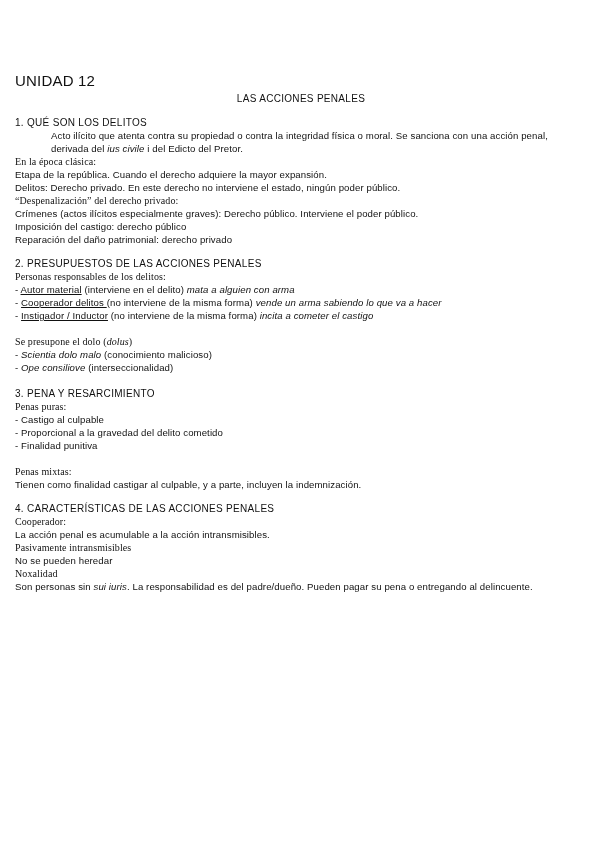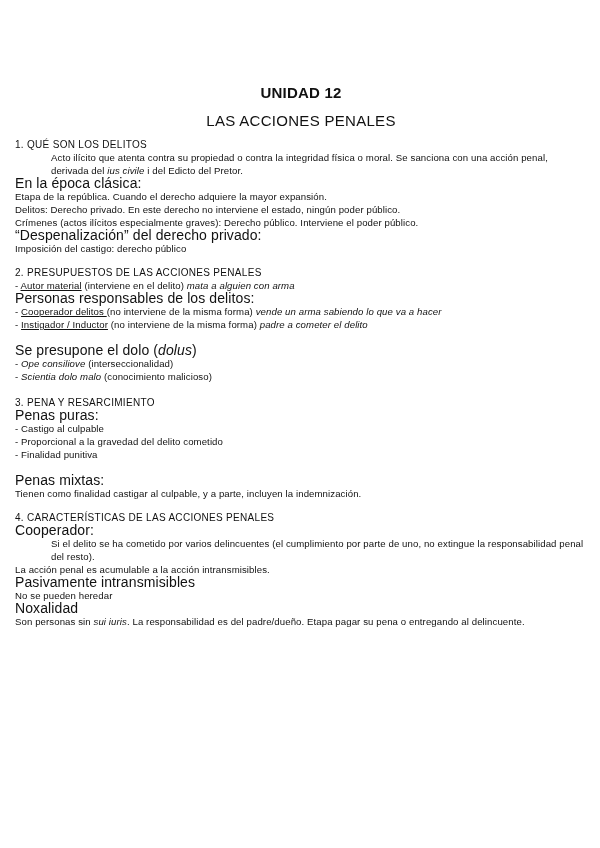--- a/index.html
+++ b/index.html
@@ -1,25 +1,25 @@
 <!DOCTYPE html>
 <html><head>
 <meta charset="utf-8">
 <style>
   html, body { margin: 0; padding: 0; background: #ffffff; }
   body { width: 600px; height: 848px; position: relative; overflow: hidden;
          font-family: "Liberation Sans", sans-serif; color: #111; }
   .page { position: absolute; left: 0; top: 0; width: 600px; height: 848px; background: #fff; }
   .content { position: absolute; left: 15px; top: 72px; width: 572px; }
-  .title { text-align: center; font-weight: bold; font-size: 15px; line-height: 18px; margin: 12px; letter-spacing: 0.2px; }
-  .subtitle { text-align: center; font-size: 15px; line-height: 13px; margin: 2px 0 0 0; letter-spacing: 0.3px; }
+  .title { text-align: left; font-weight: normal; font-size: 15px; line-height: 18px; margin: 0; letter-spacing: 0.2px; }
+  .subtitle { text-align: center; font-size: 10px; line-height: 13px; margin: 2px 0 0 0; letter-spacing: 0.3px; }
   .heading { font-size: 10px; line-height: 13px; margin: 0; letter-spacing: 0.3px; }
   .line { font-size: 9.6px; line-height: 13px; margin: 0; white-space: nowrap; letter-spacing: 0.1px; }
   .line.wrap { white-space: normal; margin-left: 36px; }
-  .line.big { font-size: 14px; }
+  .line.big { font-size: 10px; font-family: Liberation Serif, serif; }
   .gap-sm { height: 11px; }
   .gap-md { height: 13px; }
   .u { text-decoration: underline; }
   .i { font-style: italic; }
 </style>
 </head>
 <body>
 
 <div class="page">
   <div class="content">
@@ -28,39 +28,40 @@
     <p class="subtitle">LAS ACCIONES PENALES</p>
 
     <div class="gap-sm"></div>
 
     <section>
       <p class="heading">1. QUÉ SON LOS DELITOS</p>
       <p class="line wrap"><span>Acto ilícito que atenta contra su propiedad o contra la integridad física o moral. Se sanciona con una acción penal, derivada del </span><span class="i">ius civile</span><span> i del Edicto del Pretor.</span></p>
       <p class="line big">En la época clásica:</p>
       <p class="line">Etapa de la república. Cuando el derecho adquiere la mayor expansión.</p>
       <p class="line">Delitos: Derecho privado. En este derecho no interviene el estado, ningún poder público.</p>
+      <p class="line big">“Despenalización” del derecho privado:</p>
       <p class="line">Crímenes (actos ilícitos especialmente graves): Derecho público. Interviene el poder público.</p>
-      <p class="line big">“Despenalización” del derecho privado:</p>
       <p class="line">Imposición del castigo: derecho público</p>
+      <p class="line">Reparación del daño patrimonial: derecho privado</p>
     </section>
 
     <div class="gap-sm"></div>
 
     <section>
       <p class="heading">2. PRESUPUESTOS DE LAS ACCIONES PENALES</p>
+      <p class="line big">Personas responsables de los delitos:</p>
       <p class="line"><span>- </span><span class="u">Autor material</span><span> (interviene en el delito) </span><span class="i">mata a alguien con arma</span></p>
-      <p class="line big">Personas responsables de los delitos:</p>
       <p class="line"><span>- </span><span class="u">Cooperador delitos </span><span>(no interviene de la misma forma) </span><span class="i">vende un arma sabiendo lo que va a hacer</span></p>
-      <p class="line"><span>- </span><span class="u">Instigador / Inductor</span><span> (no interviene de la misma forma) </span><span class="i">padre a cometer el delito</span></p>
+      <p class="line"><span>- </span><span class="u">Instigador / Inductor</span><span> (no interviene de la misma forma) </span><span class="i">incita a cometer el castigo</span></p>
 
       <div class="gap-md"></div>
 
       <p class="line big"><span>Se presupone el dolo (</span><span class="i">dolus</span><span>)</span></p>
+      <p class="line"><span>- </span><span class="i">Scientia dolo malo</span><span> (conocimiento malicioso)</span></p>
       <p class="line"><span>- </span><span class="i">Ope consiliove</span><span> (interseccionalidad)</span></p>
-      <p class="line"><span>- </span><span class="i">Scientia dolo malo</span><span> (conocimiento malicioso)</span></p>
     </section>
 
     <div class="gap-md"></div>
 
     <section>
       <p class="heading">3. PENA Y RESARCIMIENTO</p>
       <p class="line big">Penas puras:</p>
       <p class="line">- Castigo al culpable</p>
       <p class="line">- Proporcional a la gravedad del delito cometido</p>
       <p class="line">- Finalidad punitiva</p>
@@ -69,22 +70,21 @@
 
       <p class="line big">Penas mixtas:</p>
       <p class="line">Tienen como finalidad castigar al culpable, y a parte, incluyen la indemnización.</p>
     </section>
 
     <div class="gap-sm"></div>
 
     <section>
       <p class="heading">4. CARACTERÍSTICAS DE LAS ACCIONES PENALES</p>
       <p class="line big">Cooperador:</p>
-      <p class="line wrap">Si el delito se ha cometido por varios delincuentes (el cumplimiento por parte de uno, no extingue la responsabilidad penal del resto).</p>
       <p class="line">La acción penal es acumulable a la acción intransmisibles.</p>
       <p class="line big">Pasivamente intransmisibles</p>
       <p class="line">No se pueden heredar</p>
       <p class="line big">Noxalidad</p>
-      <p class="line"><span>Son personas sin </span><span class="i">sui iuris</span><span>. La responsabilidad es del padre/dueño. Etapa pagar su pena o entregando al delincuente.</span></p>
+      <p class="line"><span>Son personas sin </span><span class="i">sui iuris</span><span>. La responsabilidad es del padre/dueño. Pueden pagar su pena o entregando al delincuente.</span></p>
     </section>
 
   </div>
 </div>
 
 </body></html>

